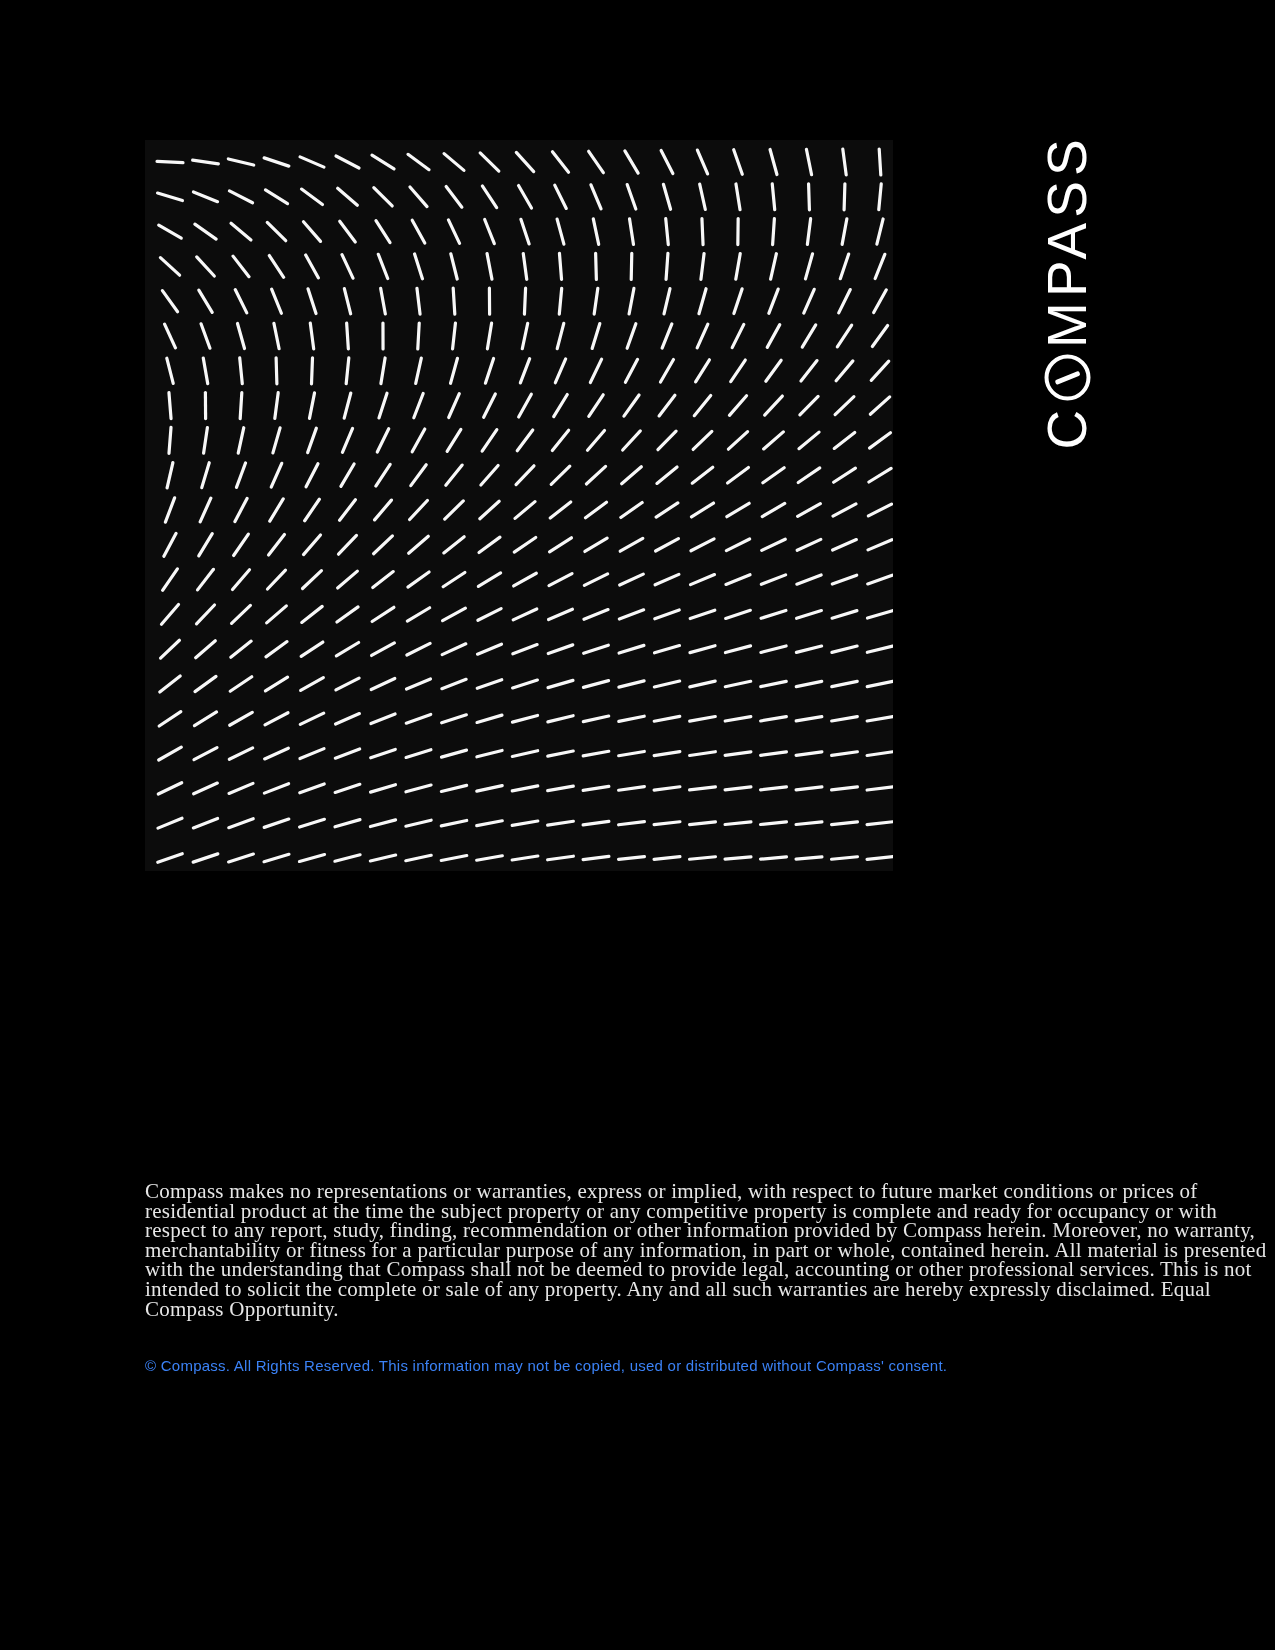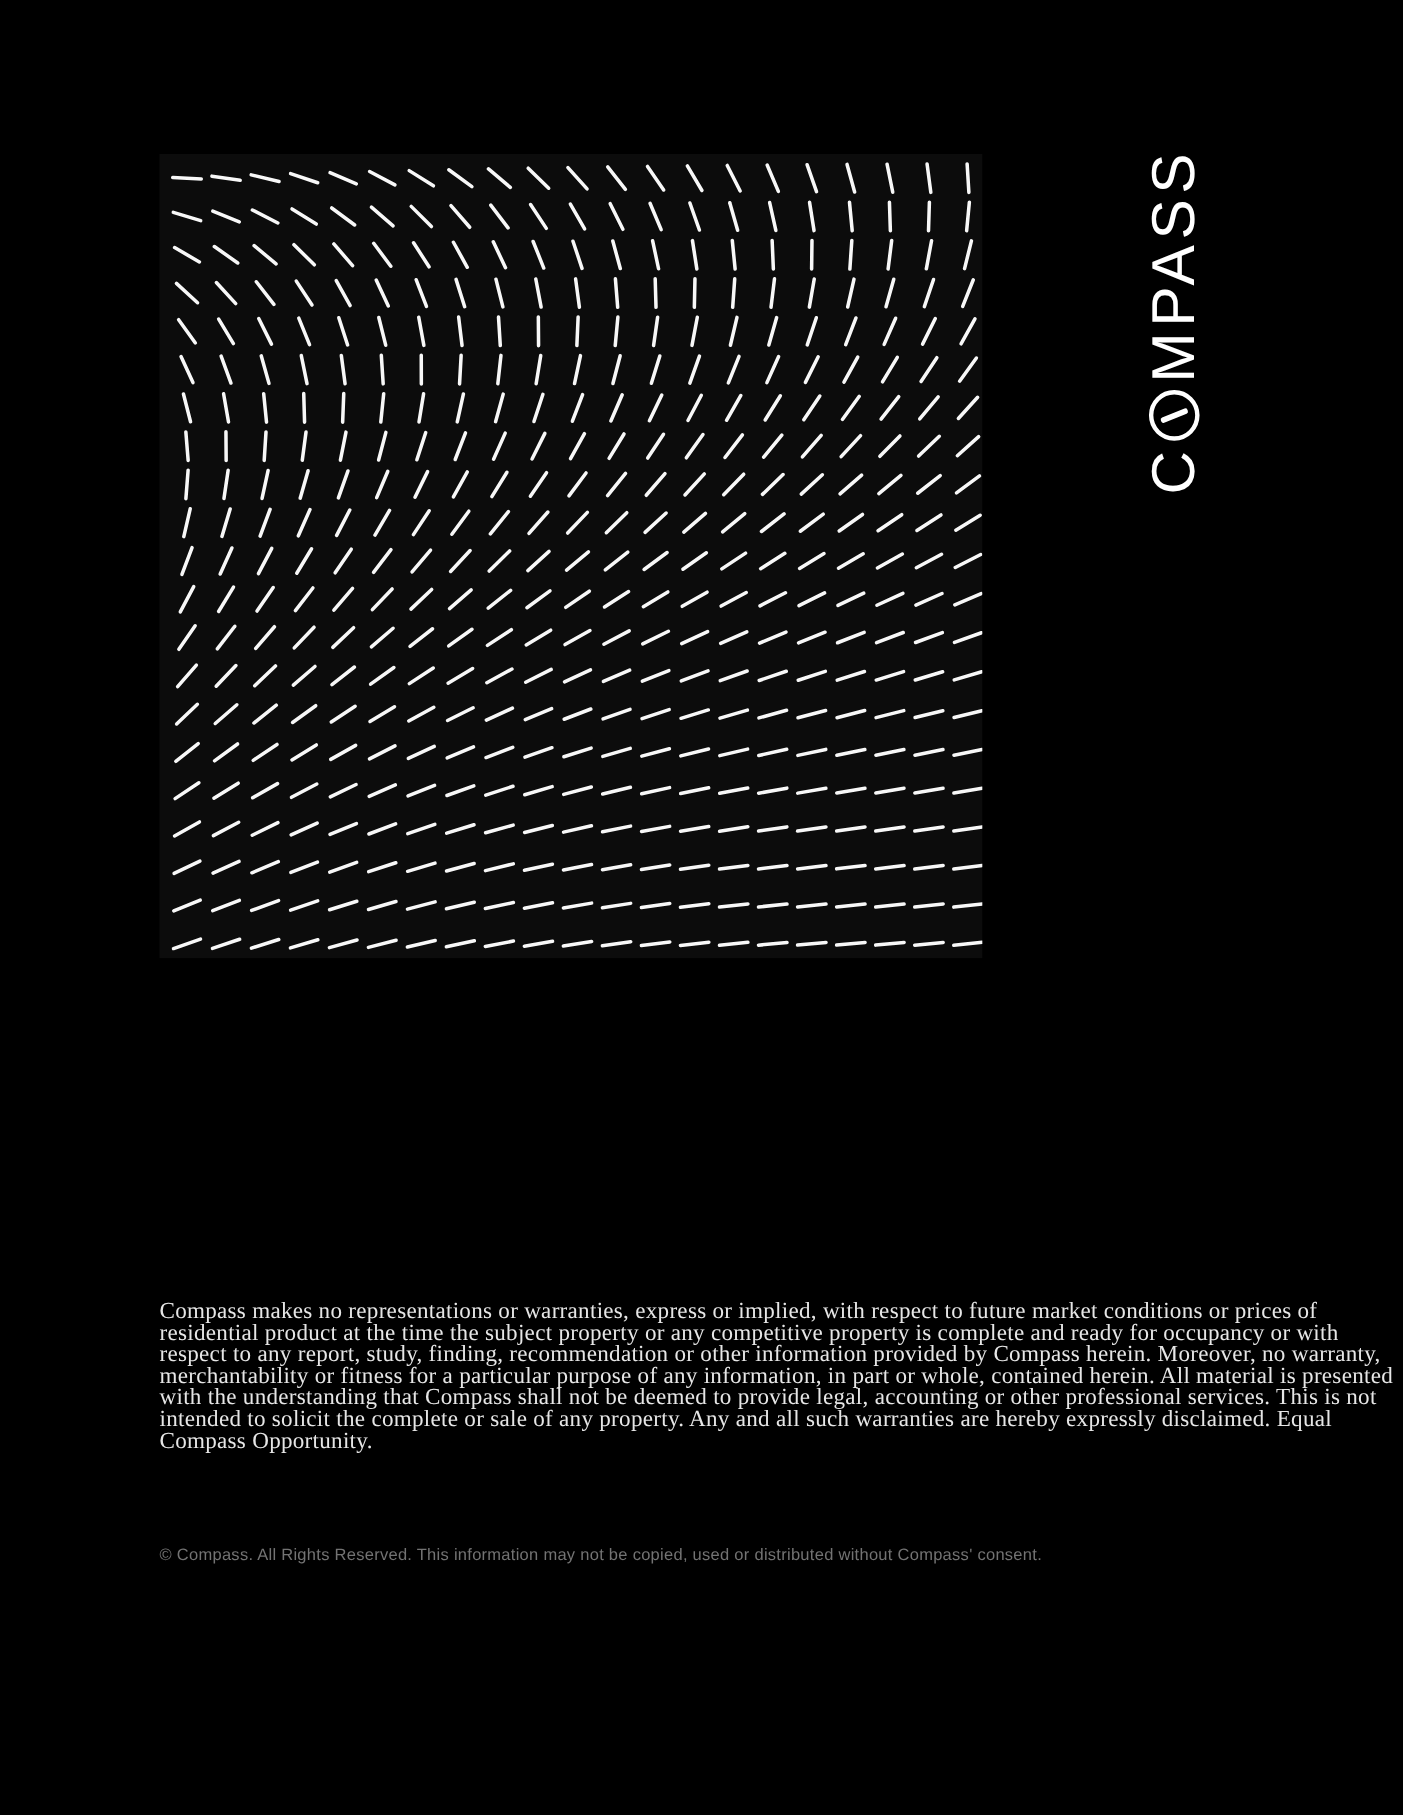--- a/index.html
+++ b/index.html
@@ -71,26 +71,25 @@
   }
   .disclaimer .line {
     white-space: nowrap;
     line-height: 19.6px;
     height: 19.6px;
   }
   .copyright {
     position: absolute;
     left: 145px;
     top: 1356px;
-    color: #737373;
+    color: #3b82f6;
     font-size: 15px;
     letter-spacing: 0.25px;
     line-height: 19.6px;
     white-space: nowrap;
-    margin-top: 48px;
   }
 </style>
 </head>
 <body>
 
 <div class="page">
 
   <div class="pattern">
     <svg id="flow-svg" xmlns="http://www.w3.org/2000/svg" preserveAspectRatio="none" viewBox="0 0 748 731">
         <line x1="12.02" y1="21.34" x2="37.98" y2="22.66" stroke="#f8f8f8" stroke-width="3.2" stroke-linecap="round"></line>

